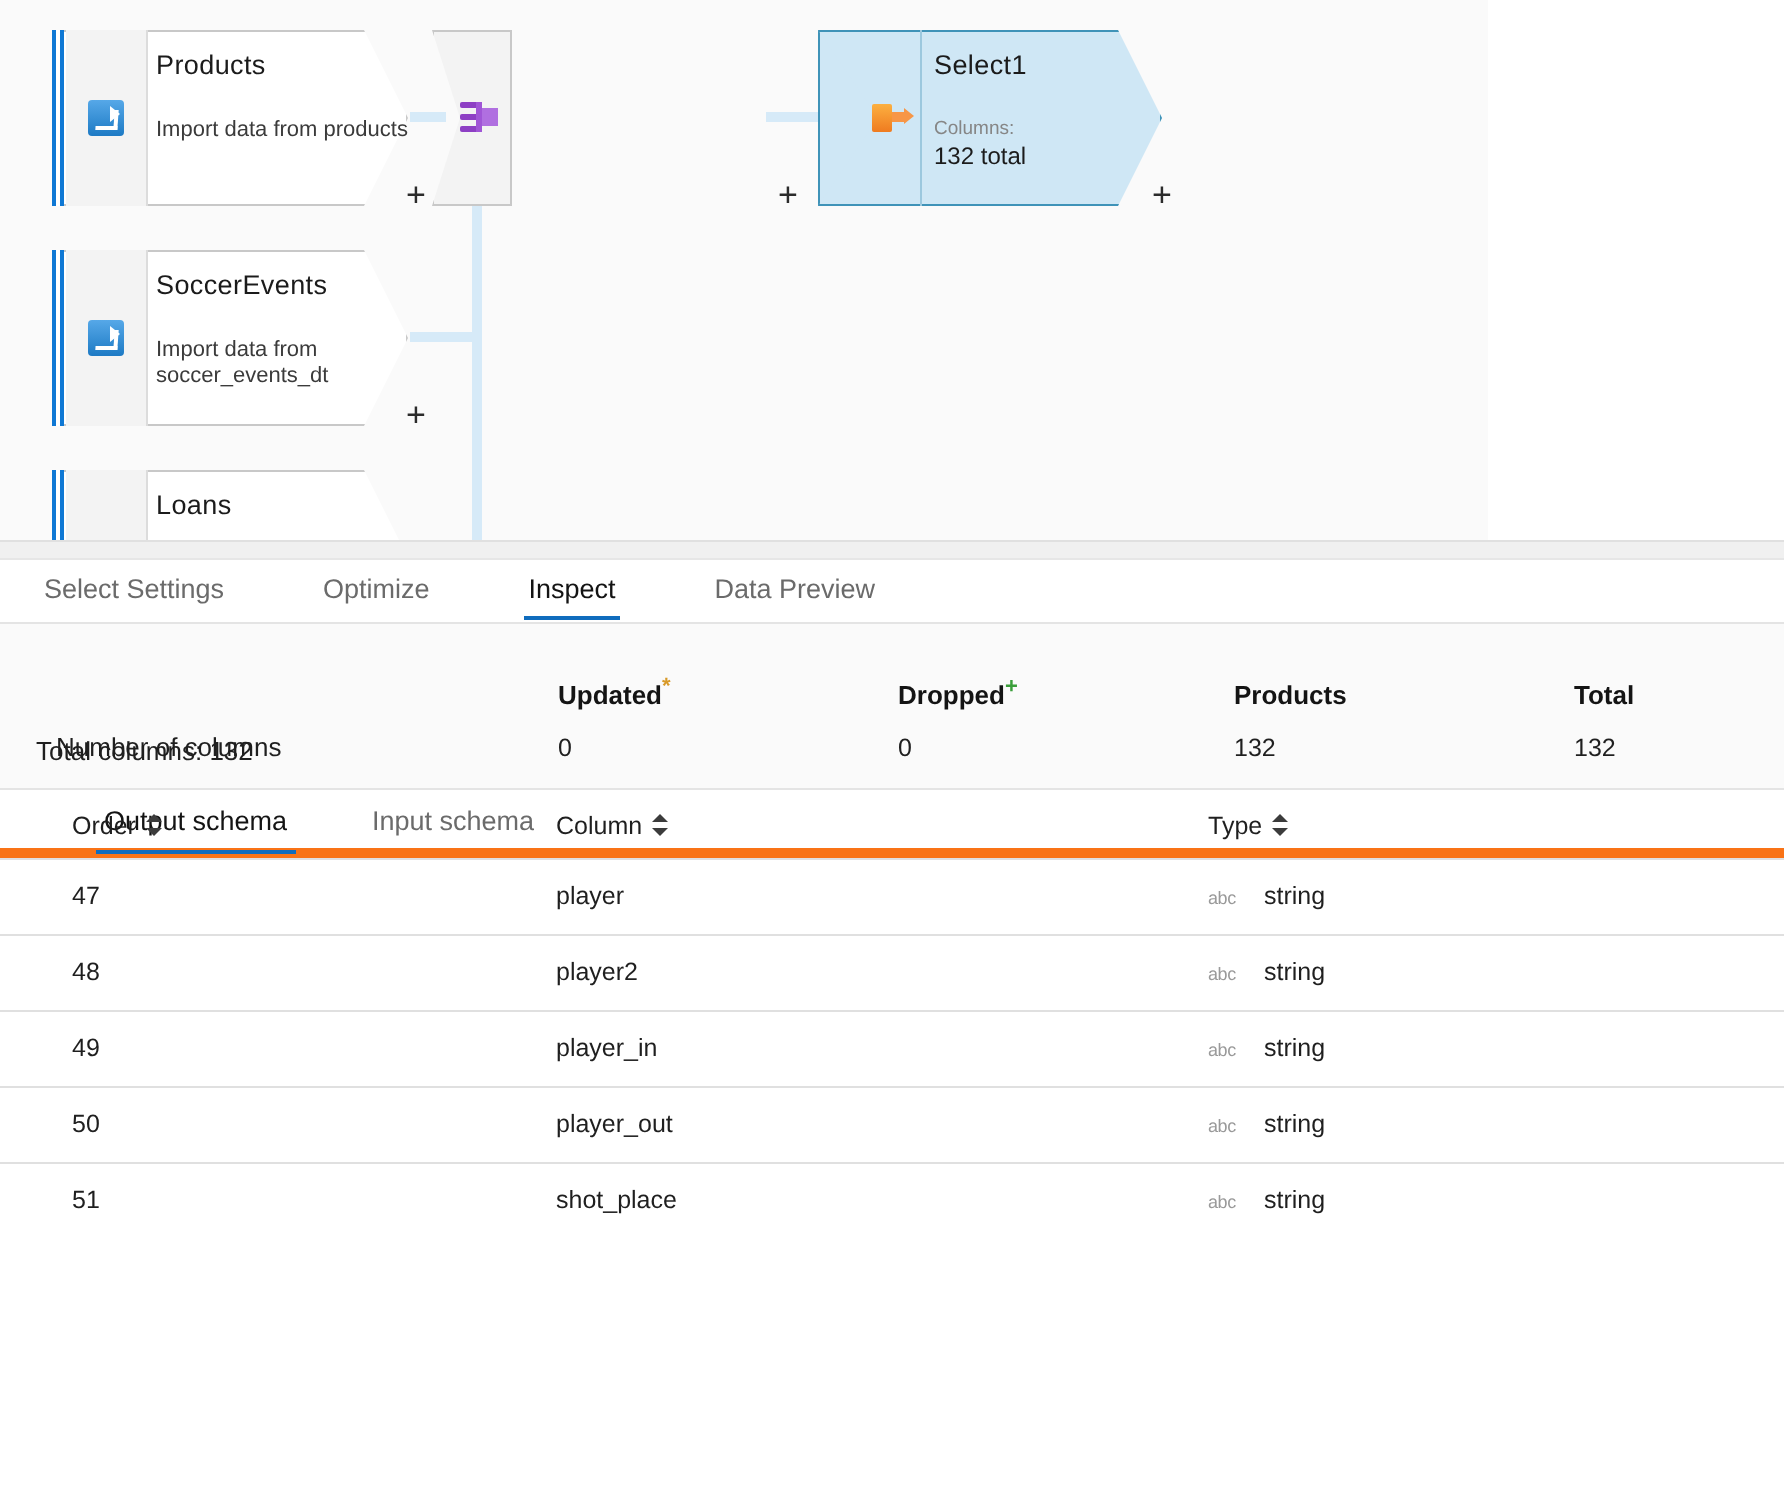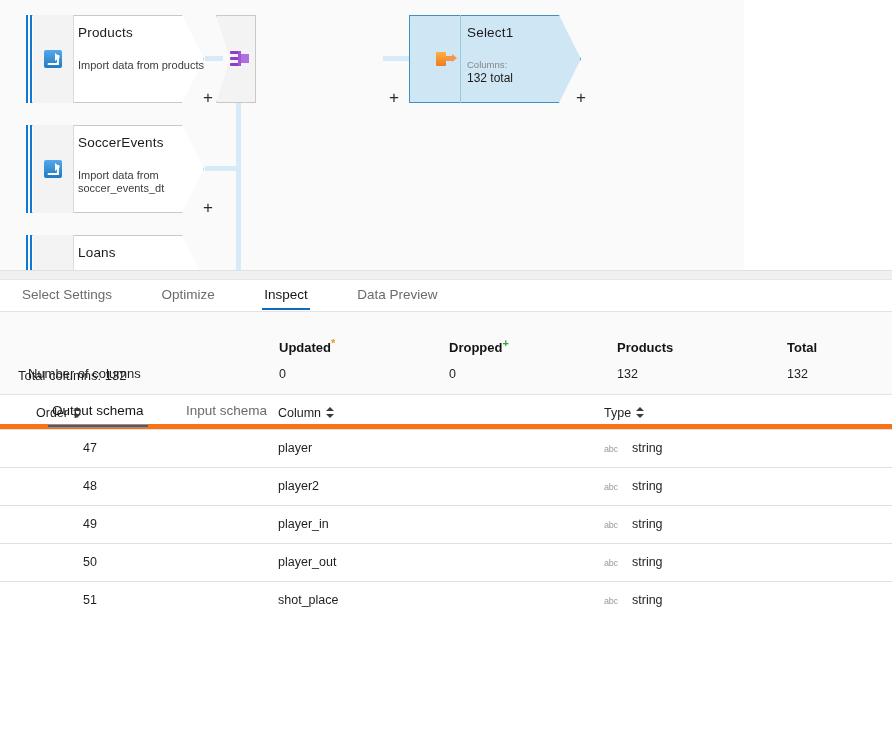--- a/index.html
+++ b/index.html
@@ -367,21 +367,21 @@
     height: 37px;
     border-bottom: 1px solid #e0e0e0;
   }
   .td {
     position: absolute;
     top: 11px;
     font-size: 12.5px;
     color: #1f1f1f;
     white-space: nowrap;
   }
-  .td-order { left: 36px; margin-left: 47px; }
+  .td-order { left: 36px; }
   .td-col { left: 278px; }
   .td-type { left: 632px; }
   .abc-icon {
     position: absolute;
     left: 604px; top: 14px;
     font-size: 9px;
     color: #9a9a9a;
     letter-spacing: -0.2px;
   }
 </style>

